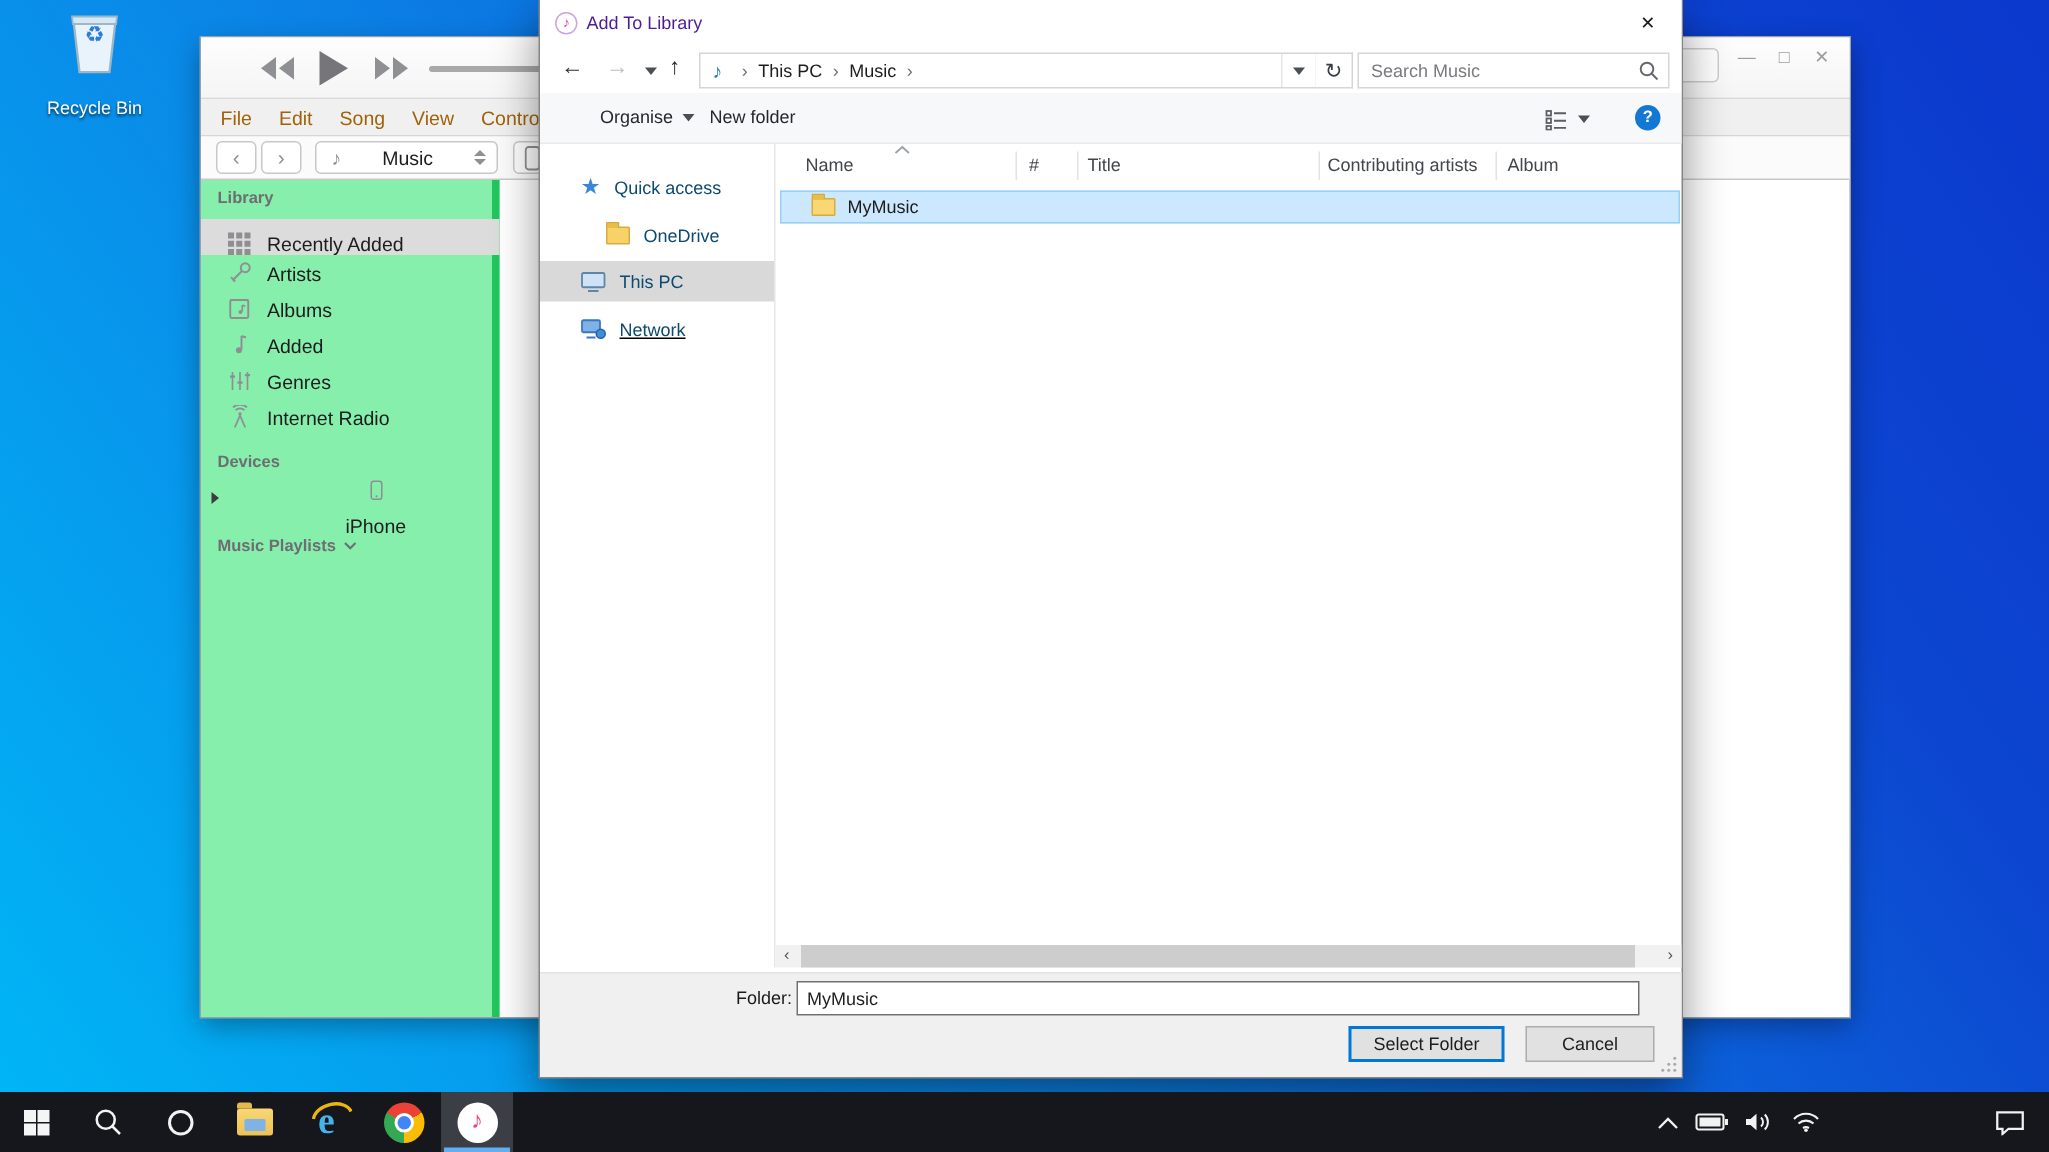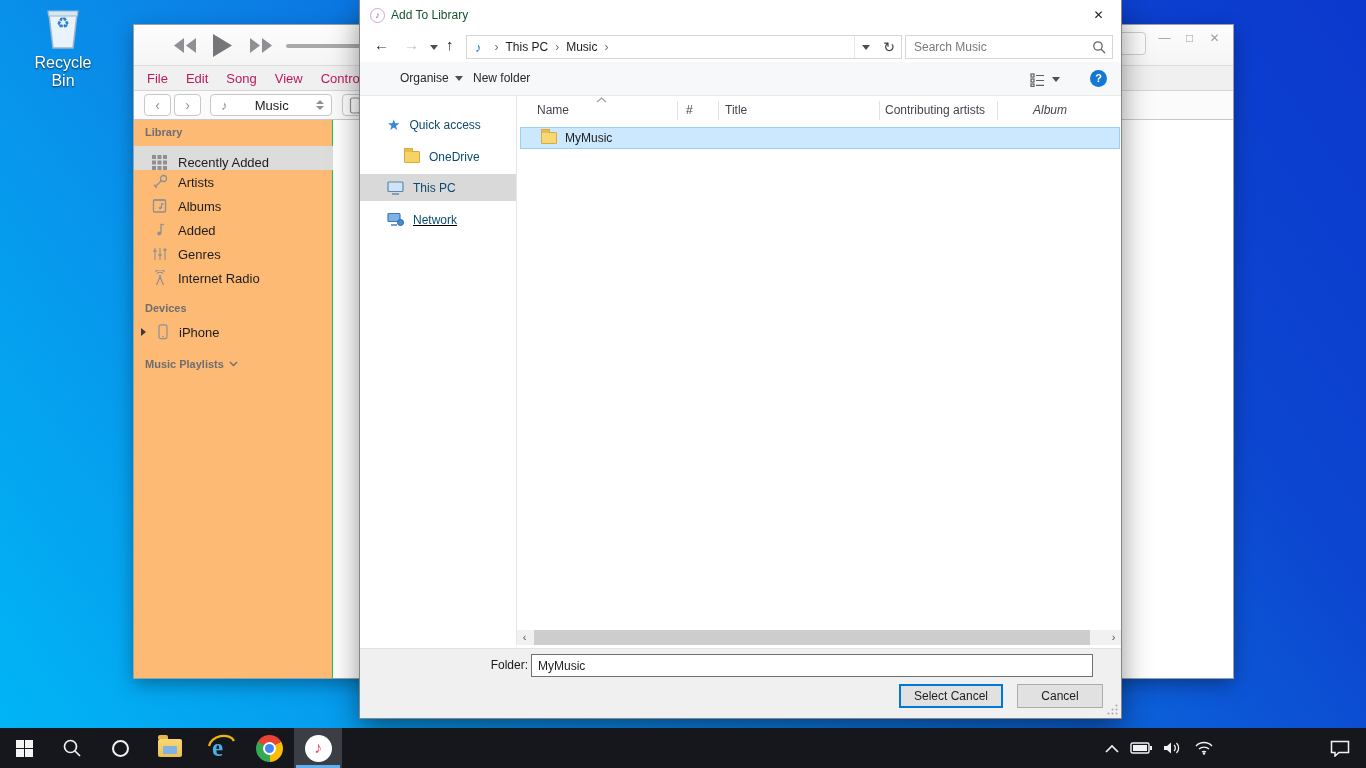--- a/index.html
+++ b/index.html
@@ -5,67 +5,67 @@
   * { margin:0; padding:0; box-sizing:border-box; }
   html,body { width:1366px; height:768px; overflow:hidden; background:#000;
               font-family:"Liberation Sans", sans-serif; }
   .desktop { position:relative; width:1366px; height:768px; overflow:hidden;
              background:linear-gradient(55deg,#00b7f6 0%,#0b83e6 38%,#0c46d0 78%,#0b38cd 100%); }
 
   
   .recycle { position:absolute; left:28px; top:6px; width:70px; text-align:center; }
   .bin-wrap { position:relative; width:44px; height:46px; margin:0 auto; }
   .bin-sym { position:absolute; left:0; top:8px; width:44px; text-align:center; font-size:15px; color:#2e7cd6; }
-  .recycle-label { margin-top:2px; color:#fff; font-size:16px; text-shadow:0 1px 2px rgba(0,0,0,.75); }
+  .recycle-label { margin-top:13px; color:#fff; font-size:12px; text-shadow:0 1px 2px rgba(0,0,0,.75); }
 
   
   .itunes { position:absolute; left:134px; top:25px; width:1099px; height:653px;
             background:#fff; box-shadow:0 0 0 1px #9aa0a6, 0 6px 18px rgba(0,0,0,.35); }
   .it-titlebar { position:absolute; left:0; top:0; width:100%; height:41px;
                  background:linear-gradient(#fdfdfd,#f5f5f6); border-bottom:1px solid #dadada; }
   .pb-btn { position:absolute; top:12px; cursor:default; }
   .volume-bar { position:absolute; left:152px; top:19px; width:84px; height:4px; background:#a9a9a9; border-radius:2px; }
   .it-search { position:absolute; left:941px; top:7px; width:71px; height:23px;
                border:1px solid #cdcdcd; border-radius:4px; background:#fdfdfd; }
   .win-ctl { position:absolute; right:6px; top:2px; display:flex; }
   .win-ctl span { width:25px; height:22px; line-height:22px; text-align:center; color:#9e9e9e; font-size:12px; }
   .it-menubar { position:absolute; left:0; top:41px; width:100%; height:25px;
                 background:#f0f0f1; border-bottom:1px solid #d6d6d6; display:flex; align-items:center; padding-left:4px; }
-  .it-menubar span { padding:0 9px; font-size:13px; color:#be185d; }
+  .it-menubar span { padding:0 9px; font-size:13px; color:#a16207; }
   .it-navrow { position:absolute; left:0; top:66px; width:100%; height:29px;
                background:#fbfbfb; border-bottom:1px solid #c9c9c9; }
   .nav-sm-btn { position:absolute; top:3px; width:27px; height:22px; border:1px solid #c8c8ca; border-radius:4px;
                 background:#fff; text-align:center; line-height:20px; color:#8e9094; font-size:14px; }
   .media-sel { position:absolute; left:76px; top:3px; width:122px; height:22px; border:1px solid #c8c8ca;
                border-radius:4px; background:#fff; display:flex; align-items:center; }
   .media-sel .note { color:#8e9094; font-size:13px; margin-left:10px; }
   .media-sel .lbl { flex:1; text-align:center; font-size:13px; color:#1d1d1f; }
   .updown { margin-right:7px; display:flex; flex-direction:column; gap:2px; }
   .updown i { width:0; height:0; border-left:4px solid transparent; border-right:4px solid transparent; }
   .updown .u { border-bottom:4px solid #8e9094; }
   .updown .d { border-top:4px solid #8e9094; }
   .iphone-btn { position:absolute; left:208px; top:3px; width:26px; height:22px; border:1px solid #c8c8ca;
                 border-radius:4px; background:#fff; display:flex; align-items:center; justify-content:center; }
-  .it-sidebar { position:absolute; left:0; top:95px; width:199px; height:558px; background:#fdba74; border-right:1px solid #22c55e; }
+  .it-sidebar { position:absolute; left:0; top:95px; width:199px; height:558px; background:#86efac; border-right:5px solid #22c55e; }
   .sb-header { position:absolute; left:11px; font-size:11px; font-weight:bold; color:#6d6d72; }
   .sb-row { position:absolute; left:0; width:199px; height:24px; display:flex; align-items:center; padding-left:17px; gap:9px; }
   .sb-row.sel { background:#dcdcdc;align-items:flex-end; }
   .sb-row .t { font-size:13px; color:#1d1d1f; }
   .sb-icon { width:18px; height:16px; flex:0 0 18px; }
   .expander { position:absolute; left:7px; top:9px; width:0; height:0;
               border-top:4px solid transparent; border-bottom:4px solid transparent; border-left:5px solid #3c3c3c; }
   .chev-sm { margin-left:5px; }
 
   
   .dlg { position:absolute; left:360px; top:0; width:761px; height:718px; background:#fff;
          box-shadow:0 0 0 1px #858585, 0 12px 28px rgba(0,0,0,.45); font-size:12px; }
   .dlg-titlebar { position:absolute; left:0; top:0; width:100%; height:31px; background:#fff; }
   .dlg-icon { position:absolute; left:10px; top:8px; width:15px; height:15px; border-radius:50%;
               background:#fff; border:1px solid #caa6e0; color:#d64590; font-size:9px; line-height:13px; text-align:center; }
-  .dlg-title { position:absolute; left:31px; top:8px; font-size:12px; color:#14532d; }
+  .dlg-title { position:absolute; left:31px; top:8px; font-size:12px; color:#4c1d95; }
   .dlg-close { position:absolute; right:0; top:0; width:45px; height:30px; text-align:center; line-height:30px;
                color:#1a1a1a; font-size:12px; }
   .dlg-navbar { position:absolute; left:0; top:31px; width:100%; height:31px; background:#fff; }
   .nav-glyph { position:absolute; top:5px; font-size:15px; }
   .crumb-box { position:absolute; left:106px; top:4px; width:412px; height:24px; border:1px solid #d6d6d6;
                background:#fff; display:flex; align-items:center; }
   .crumb-box .note { color:#2577cf; font-size:13px; margin:0 6px 0 8px; }
   .crumb-sep { color:#6d6d72; font-size:12px; padding:0 7px; }
   .crumb { color:#1d1d1d; }
   .crumb-chev { margin-left:auto; width:23px; height:22px; border-left:1px solid #e6e6e6; display:flex; align-items:center; justify-content:center; }
@@ -251,21 +251,21 @@
       <div class="sb-row" style="top:146px;">
         <svg class="sb-icon" viewBox="0 0 18 16">
           <path d="M9 7 L5.5 15 M9 7 L12.5 15" stroke="#8e8e93" stroke-width="1.2" fill="none"></path>
           <circle cx="9" cy="6" r="1.1" fill="#8e8e93"></circle>
           <path d="M6 3.5 a4.2 4.2 0 0 1 6 0 M4.3 1.6 a6.8 6.8 0 0 1 9.4 0" stroke="#8e8e93" stroke-width="1.1" fill="none"></path>
         </svg>
         <span class="t">Internet Radio</span>
       </div>
 
       <div class="sb-header" style="top:182px;">Devices</div>
-      <div class="sb-row" style="top:200px; padding-left:22px;">
+      <div class="sb-row" style="top:200px; padding-left:34px;flex-direction:column;">
         <i class="expander" style="top:8px;"></i>
         <svg class="sb-icon" style="flex-basis:14px;width:14px;" viewBox="0 0 14 18">
           <rect x="2.5" y="1" width="9" height="15.5" rx="2" fill="none" stroke="#8e8e93" stroke-width="1.3"></rect>
           <circle cx="7" cy="14" r=".9" fill="#8e8e93"></circle>
         </svg>
         <span class="t">iPhone</span>
       </div>
 
       <div class="sb-header" style="top:238px; display:flex; align-items:center;">
         <span>Music Playlists</span>
@@ -359,41 +359,41 @@
 
     <div class="pane-divider"></div>
 
     <span class="col-h" style="left:177px;">Name</span>
     <svg style="position:absolute; left:236px; top:97px;" width="11" height="6" viewBox="0 0 11 6">
       <path d="M1 5 L5.5 1 L10 5" fill="none" stroke="#9aa0a6" stroke-width="1.2"></path>
     </svg>
     <span class="col-h" style="left:326px;">#</span>
     <span class="col-h" style="left:365px;">Title</span>
     <span class="col-h" style="left:525px;">Contributing artists</span>
-    <span class="col-h" style="left:673px;font-style:italic;">Album</span>
+    <span class="col-h" style="left:645px;">Album</span>
     <i class="col-sep" style="left:317px;"></i>
     <i class="col-sep" style="left:358px;"></i>
     <i class="col-sep" style="left:519px;"></i>
     <i class="col-sep" style="left:637px;"></i>
 
     <div class="file-row">
       <span class="folder16" style="background:#f7d875;"></span>
       <span class="t">MyMusic</span>
     </div>
 
     <div class="hscroll">
       <span class="hs-arrow" style="left:0;">‹</span>
       <div class="hs-thumb"></div>
       <span class="hs-arrow" style="right:0;">›</span>
     </div>
 
     <div class="dlg-footer">
       <span class="folder-label">Folder:</span>
       <input class="folder-input" type="text" value="MyMusic" style="">
-      <div class="btn btn-primary">Select Cancel</div>
+      <div class="btn btn-primary">Select Folder</div>
       <div class="btn btn-secondary">Cancel</div>
       <svg class="grip" width="11" height="11" viewBox="0 0 11 11">
         <g fill="#a8a8a8">
             <circle cx="9.5" cy="9.5" r="1"></circle>
             <circle cx="9.5" cy="5.5" r="1"></circle>
             <circle cx="5.5" cy="9.5" r="1"></circle>
         <circle cx="9.5" cy="1.5" r="1"></circle>
             <circle cx="5.5" cy="5.5" r="1"></circle>
             <circle cx="1.5" cy="9.5" r="1"></circle>
           </g>

